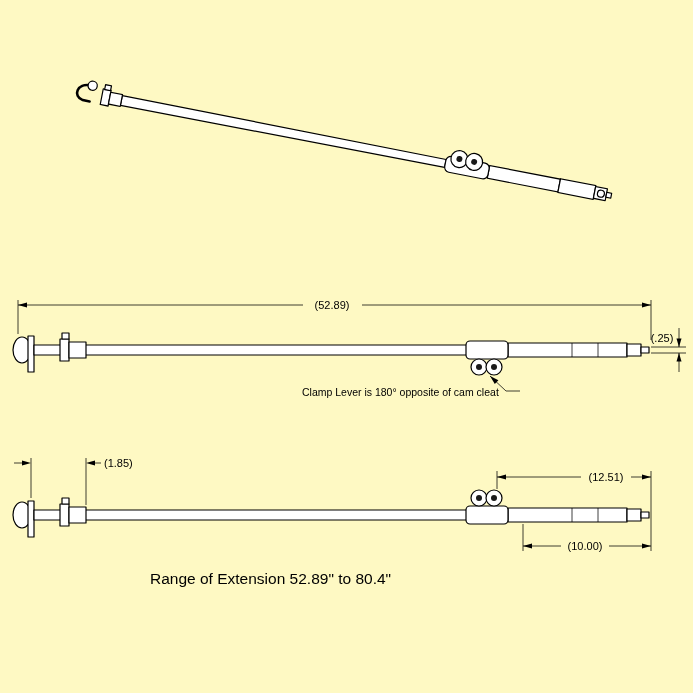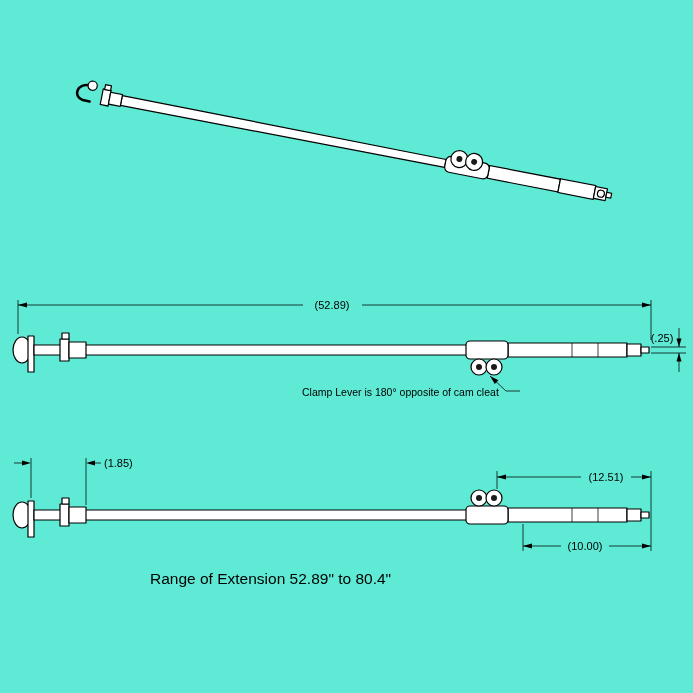--- a/index.html
+++ b/index.html
@@ -1,16 +1,16 @@
 <!DOCTYPE html>
 <html><head>
 <meta charset="utf-8">
 <style>
   html,body{margin:0;padding:0;background:#fff;}
-  #stage{position:relative;width:693px;height:693px;background:#5eead4;overflow:hidden;}
+  #stage{position:relative;width:693px;height:693px;background:#fef9c3;overflow:hidden;}
   .outline{fill:#ffffff;stroke:#000;stroke-width:1.2;stroke-linejoin:round;}
   .dimline{stroke:#000;stroke-width:0.75;fill:none;}
   .arrow{fill:#000;stroke:none;}
   .knobdot{fill:#1a1a1a;stroke:none;}
   .dimtext{font:11px "Liberation Sans", sans-serif;fill:#000;}
   .notetext{font:10.5px "Liberation Sans", sans-serif;fill:#000;}
   .caption{font:15.5px "Liberation Sans", sans-serif;fill:#000;}
 </style>
 </head>
 <body>

